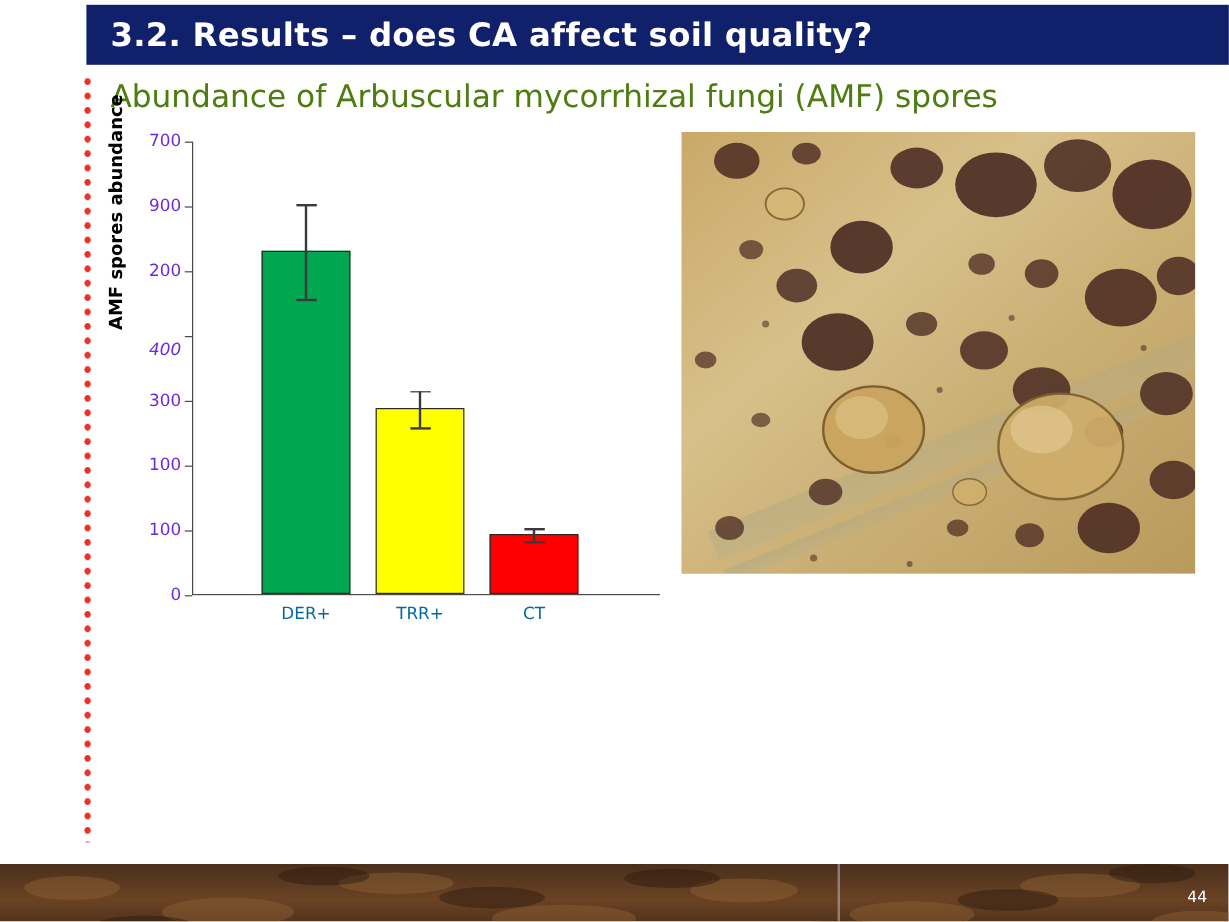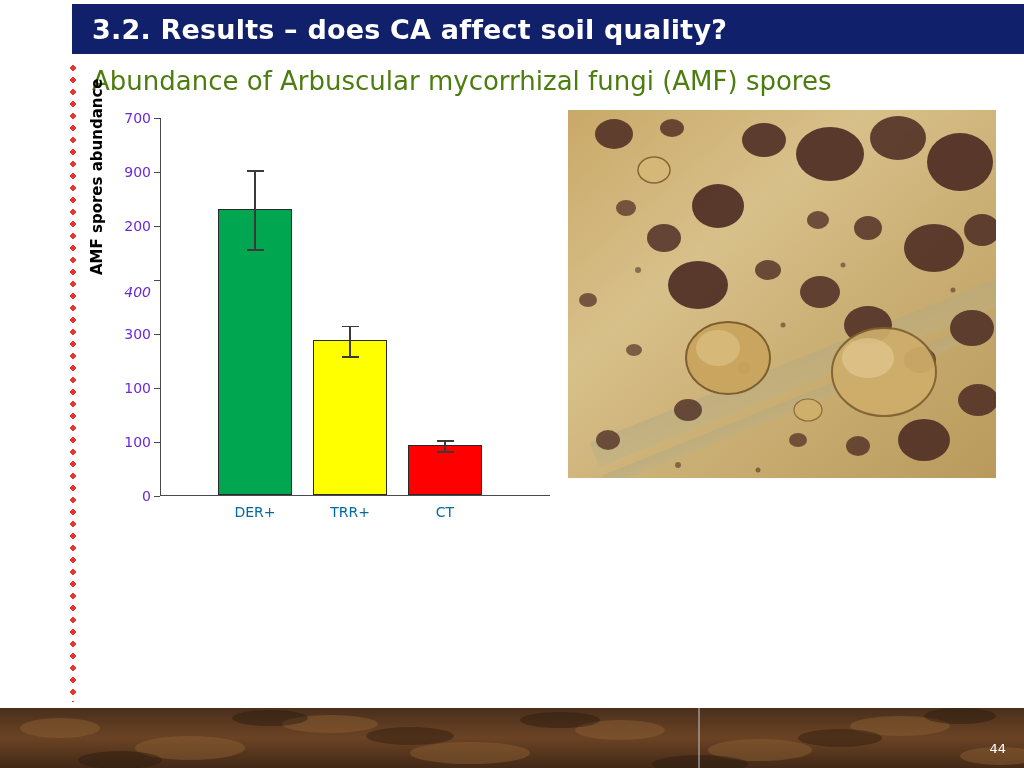--- a/index.html
+++ b/index.html
@@ -65,21 +65,21 @@
     font-size:14px;color:#0369a1;white-space:nowrap;
   }
   
   .photo{
     position:absolute;left:568px;top:110px;width:428px;height:368px;
     overflow:hidden;background:#c8a96a;
   }
   .photo svg{display:block;}
   
   .soil{
-    position:absolute;left:0;bottom:0;width:1024px;height:60px;overflow:hidden;margin-top:32px;
+    position:absolute;left:0;bottom:0;width:1024px;height:48px;overflow:hidden;margin-top:32px;
   }
   .page-num{
     position:absolute;right:18px;bottom:12px;color:#ffffff;font-size:13px;
   }
 </style>
 </head>
 <body>
 
 <div class="title-bar">
   <span class="title-text">3.2. Results – does CA affect soil quality?</span>

